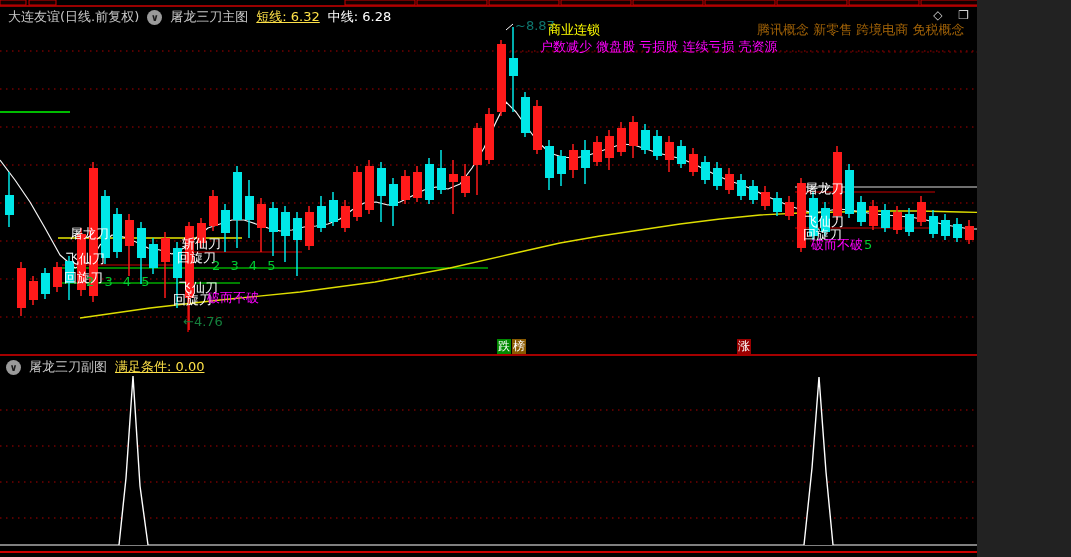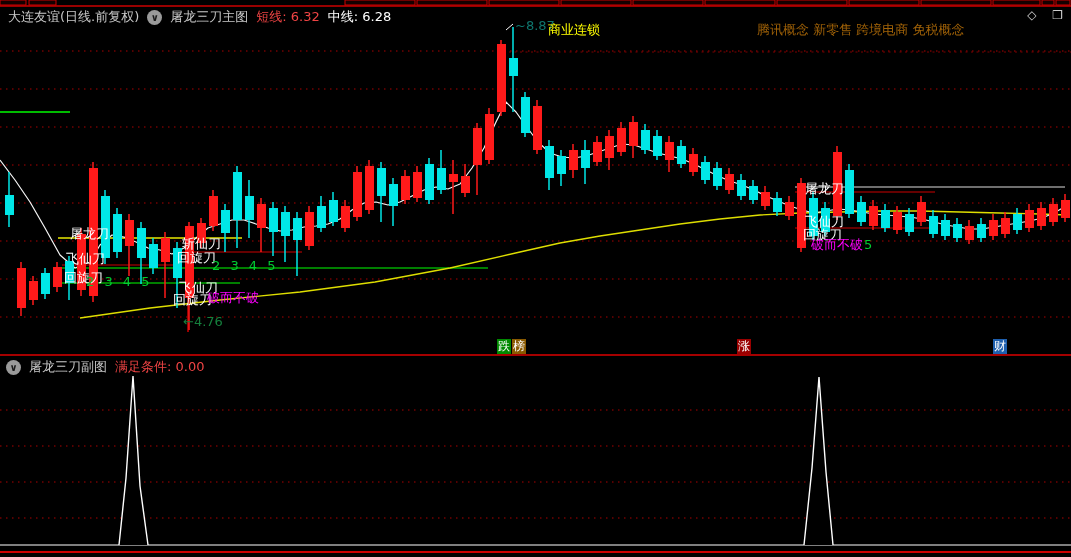--- a/index.html
+++ b/index.html
@@ -1,22 +1,22 @@
 <!DOCTYPE html>
 <html><head>
 <meta charset="utf-8">
 <style>
   html,body{margin:0;padding:0;background:#222;}
-  .app{position:relative;width:1071px;height:557px;background:#000;overflow:hidden;
+  .app{position:relative;width:977px;height:557px;background:#000;overflow:hidden;
        font-family:"DejaVu Sans",sans-serif;color:#ccc;}
   .row{position:absolute;display:flex;align-items:center;gap:8px;white-space:nowrap;}
   .hdr-main{top:8px;left:8px;font-size:13px;}
   .hdr-sub{top:358px;left:6px;font-size:13px;}
   .t-gray{color:#c8c8c8;}
-  .t-white{color:#ef4444;}
+  .t-white{color:#fde047;text-decoration:underline;}
   .t-yellow{color:#ffffff;}
   .dd-icon{display:inline-flex;align-items:center;justify-content:center;
            width:15px;height:15px;border-radius:50%;background:#9a9a9a;color:#1a1a1a;
            font-size:10px;line-height:15px;font-weight:bold;}
   .chart-label{position:absolute;font-size:13px;line-height:14px;white-space:pre;}
   .ls{letter-spacing:3px;}
   svg{position:absolute;left:0;top:0;}
   .corner-icons{position:absolute;top:8px;right:2px;color:#cfcfcf;font-size:12px;letter-spacing:6px;}
   .ftag{position:absolute;top:339px;height:15px;font-size:12px;line-height:15px;color:#fff;
         padding:0 1px;display:inline-block;}
@@ -286,19 +286,20 @@
     <div class="chart-label ls" style="left: 86px; top: 275px; color: rgb(0, 204, 51);">2 3 4 5</div>
     <div class="chart-label" style="left: 182px; top: 237px; color: rgb(255, 255, 255);">斩仙刀</div>
     <div class="chart-label" style="left: 177px; top: 251px; color: rgb(255, 255, 255);">回旋刀</div>
     <div class="chart-label ls" style="left: 212px; top: 259px; color: rgb(0, 204, 51);">2 3 4 5</div>
     <div class="chart-label" style="left: 179px; top: 281px; color: rgb(255, 255, 255);">飞仙刀</div>
     <div class="chart-label" style="left: 173px; top: 293px; color: rgb(255, 255, 255);">回旋刀</div>
     <div class="chart-label" style="left: 207px; top: 291px; color: rgb(255, 0, 255);">破而不破</div>
     <div class="chart-label" style="left: 183px; top: 315px; color: #15803d;">←4.76</div>
     <div class="chart-label" style="left: 515px; top: 19px; color: #0f766e;">~8.87</div>
     <div class="chart-label" style="left: 548px; top: 23px; color: rgb(255, 255, 0);">商业连锁</div>
+    <div class="chart-label" style="left: 540px; top: 40px; color: rgb(255, 0, 255);">户数减少 微盘股 亏损股 连续亏损 壳资源</div>
     <div class="chart-label" style="left: 757px; top: 23px; color: #a16207;">腾讯概念 新零售 跨境电商 免税概念</div>
     <div class="chart-label" style="left: 805px; top: 182px; color: rgb(255, 255, 255);">屠龙刀</div>
     <div class="chart-label" style="left: 805px; top: 215px; color: rgb(255, 255, 255);">飞仙刀</div>
     <div class="chart-label" style="left: 803px; top: 228px; color: rgb(255, 255, 255);">回旋刀</div>
     <div class="chart-label" style="left: 811px; top: 238px; color: rgb(255, 0, 255);">破而不破</div>
     <div class="chart-label" style="left: 864px; top: 238px; color: rgb(0, 204, 51);">5</div>
   </div>
 
 </body></html>

